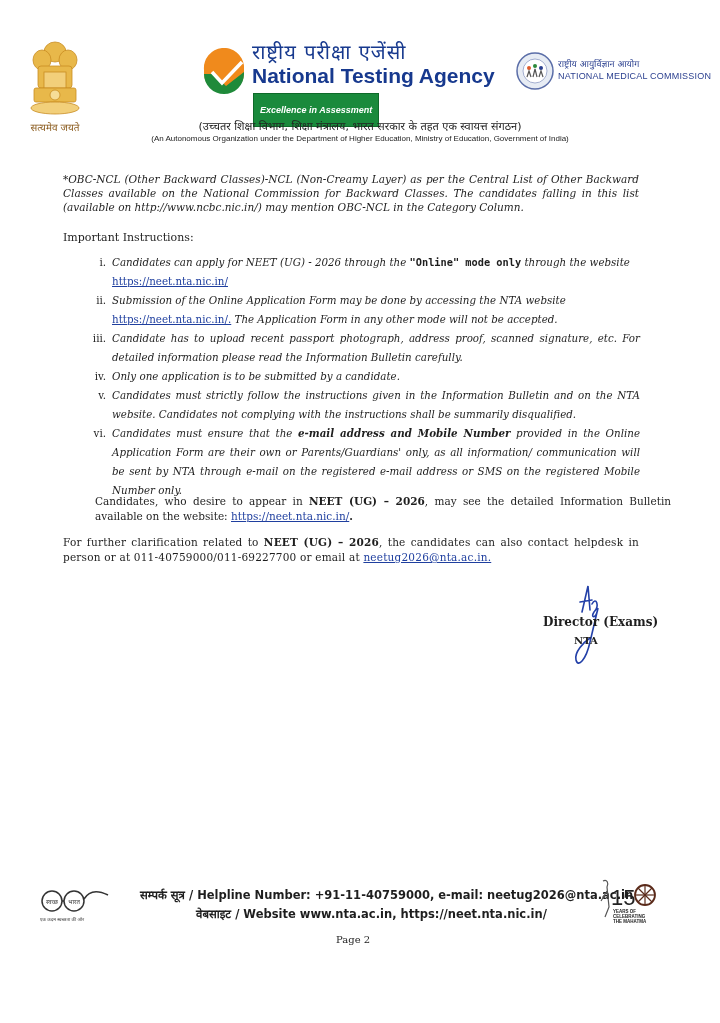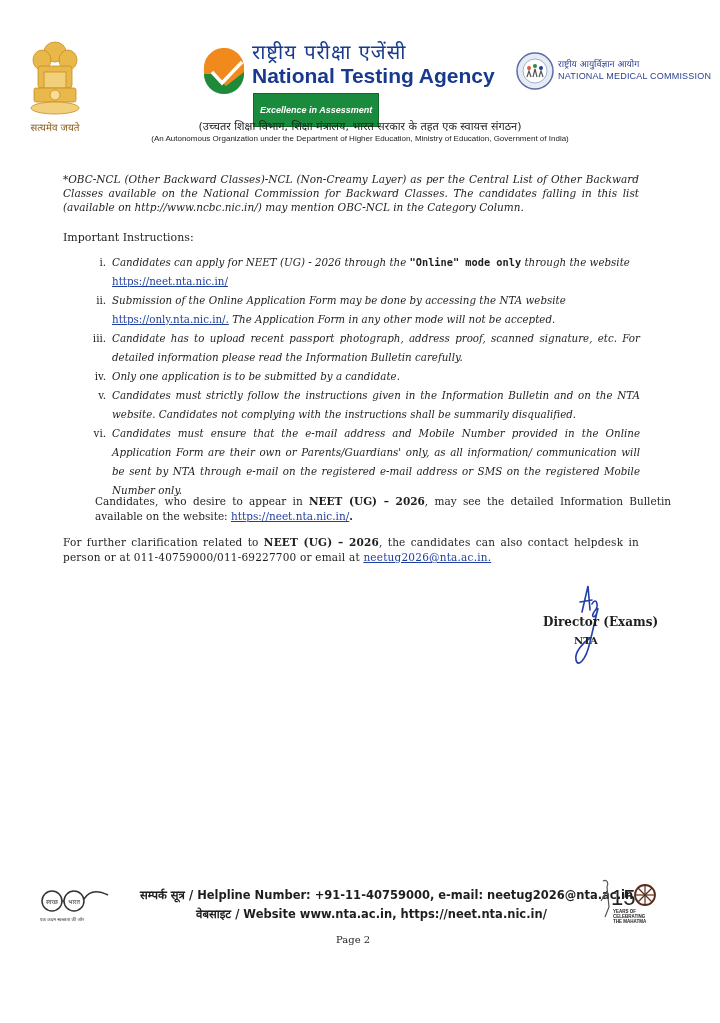--- a/index.html
+++ b/index.html
@@ -22,21 +22,21 @@
   
   .para { left:63px; width:576px; font-size:10.5px; line-height:14px; text-align:justify; }
   .italic { font-style:italic; font-family:"DejaVu Serif", serif; }
   .obc { top:172px; }
   .imp-title { left:63px; top:231px; font-size:11px; }
   .list { left:88px; width:552px; top:253px; }
   .li { position:relative; padding-left:24px; font-style:italic; font-size:10.3px; line-height:19px; text-align:justify; margin-bottom:0px; }
   .li .num { position:absolute; left:-8px; width:26px; text-align:right; font-style:normal; }
   a.link { color:#1f3f9f; text-decoration:underline; font-style:normal; font-family:"DejaVu Serif", serif; }
   b.mono { font-family:"DejaVu Sans Mono", monospace; font-style:normal; font-weight:bold; }
-  b.bi { font-style:italic; font-weight:normal; }
+  b.bi { font-style:italic; font-weight:bold; }
   .p1 { top:494px; font-size:10.5px; line-height:15px;margin-left:32px; }
   .p2 { top:535px; font-size:10.5px; line-height:15px; letter-spacing:0.2px; }
 
   
   .sig { left:560px; top:582px; width:60px; height:90px; }
   .sig-title { left:543px; top:615px; font-weight:bold; font-size:12px; }
   .sig-org { left:574px; top:635px; font-weight:bold; font-size:10px; }
 
   
   .swachh { left:38px; top:885px; width:72px; height:40px; }
@@ -97,21 +97,21 @@
 
 <div class="abs list">
   <div class="li">
     <span class="num">i.</span>
     <span>Candidates can apply for NEET (UG) - 2026 through the </span><b class="mono">"Online" mode only</b><span> through the website</span><br>
     <a class="link">https://neet.nta.nic.in/</a>
   </div>
   <div class="li">
     <span class="num">ii.</span>
     <span>Submission of the Online Application Form may be done by accessing the NTA website</span><br>
-    <a class="link">https://only.nta.nic.in/.</a><span> The Application Form in any other mode will not be accepted.</span>
+    <a class="link">https://neet.nta.nic.in/.</a><span> The Application Form in any other mode will not be accepted.</span>
   </div>
   <div class="li">
     <span class="num">iii.</span>
     <span>Candidate has to upload recent passport photograph, address proof, scanned signature, etc. For detailed information please read the Information Bulletin carefully.</span>
   </div>
   <div class="li">
     <span class="num">iv.</span>
     <span>Only one application is to be submitted by a candidate.</span>
   </div>
   <div class="li">

